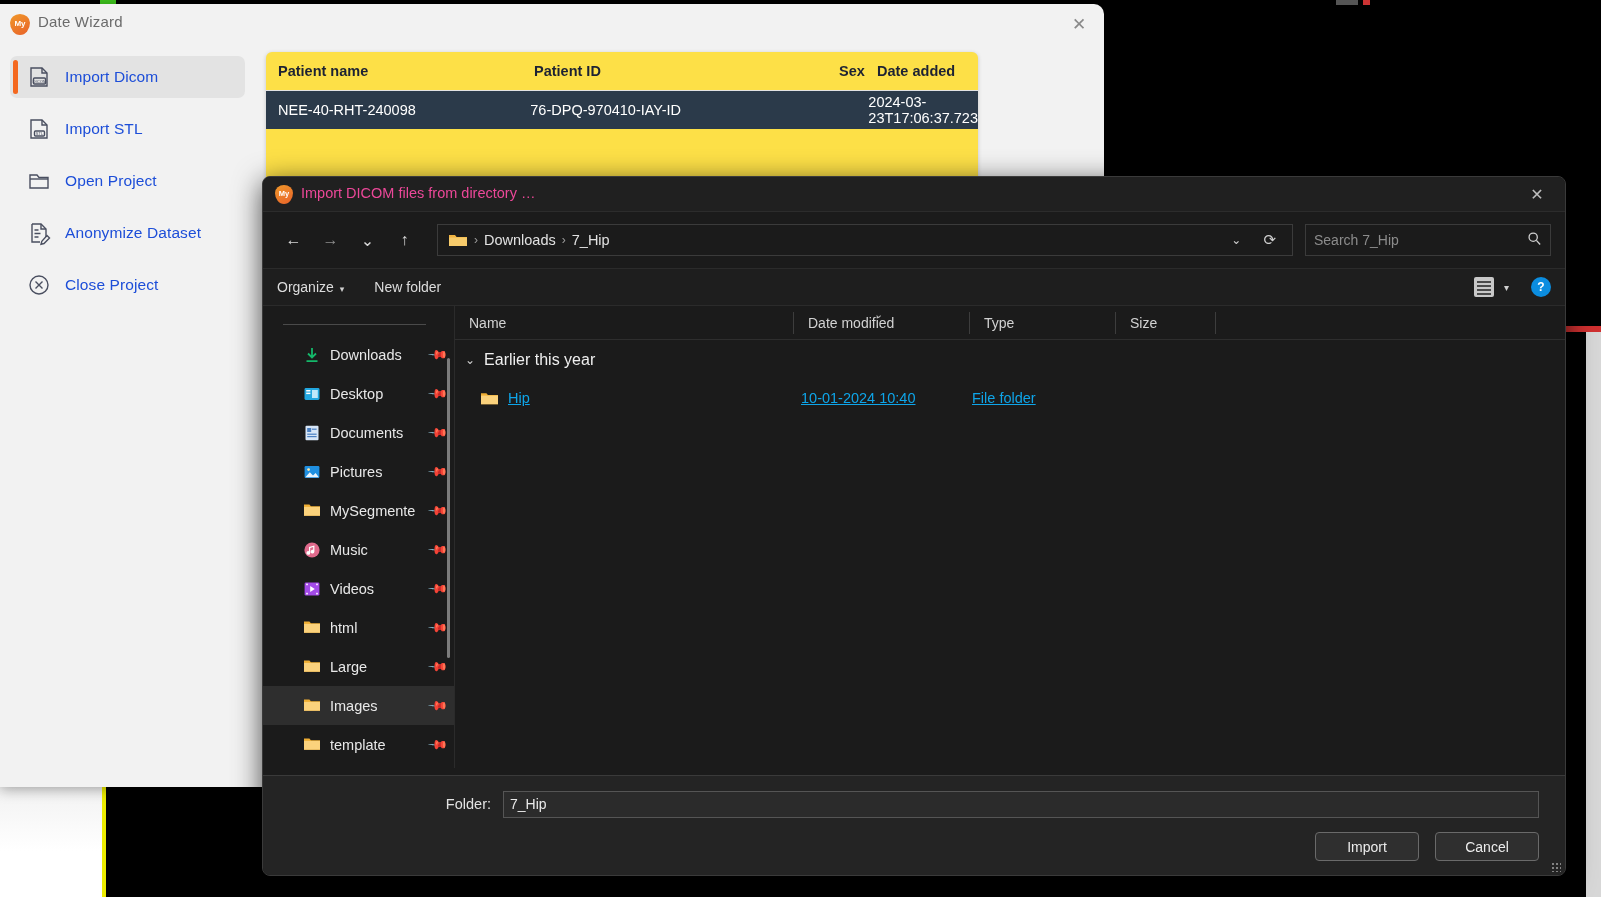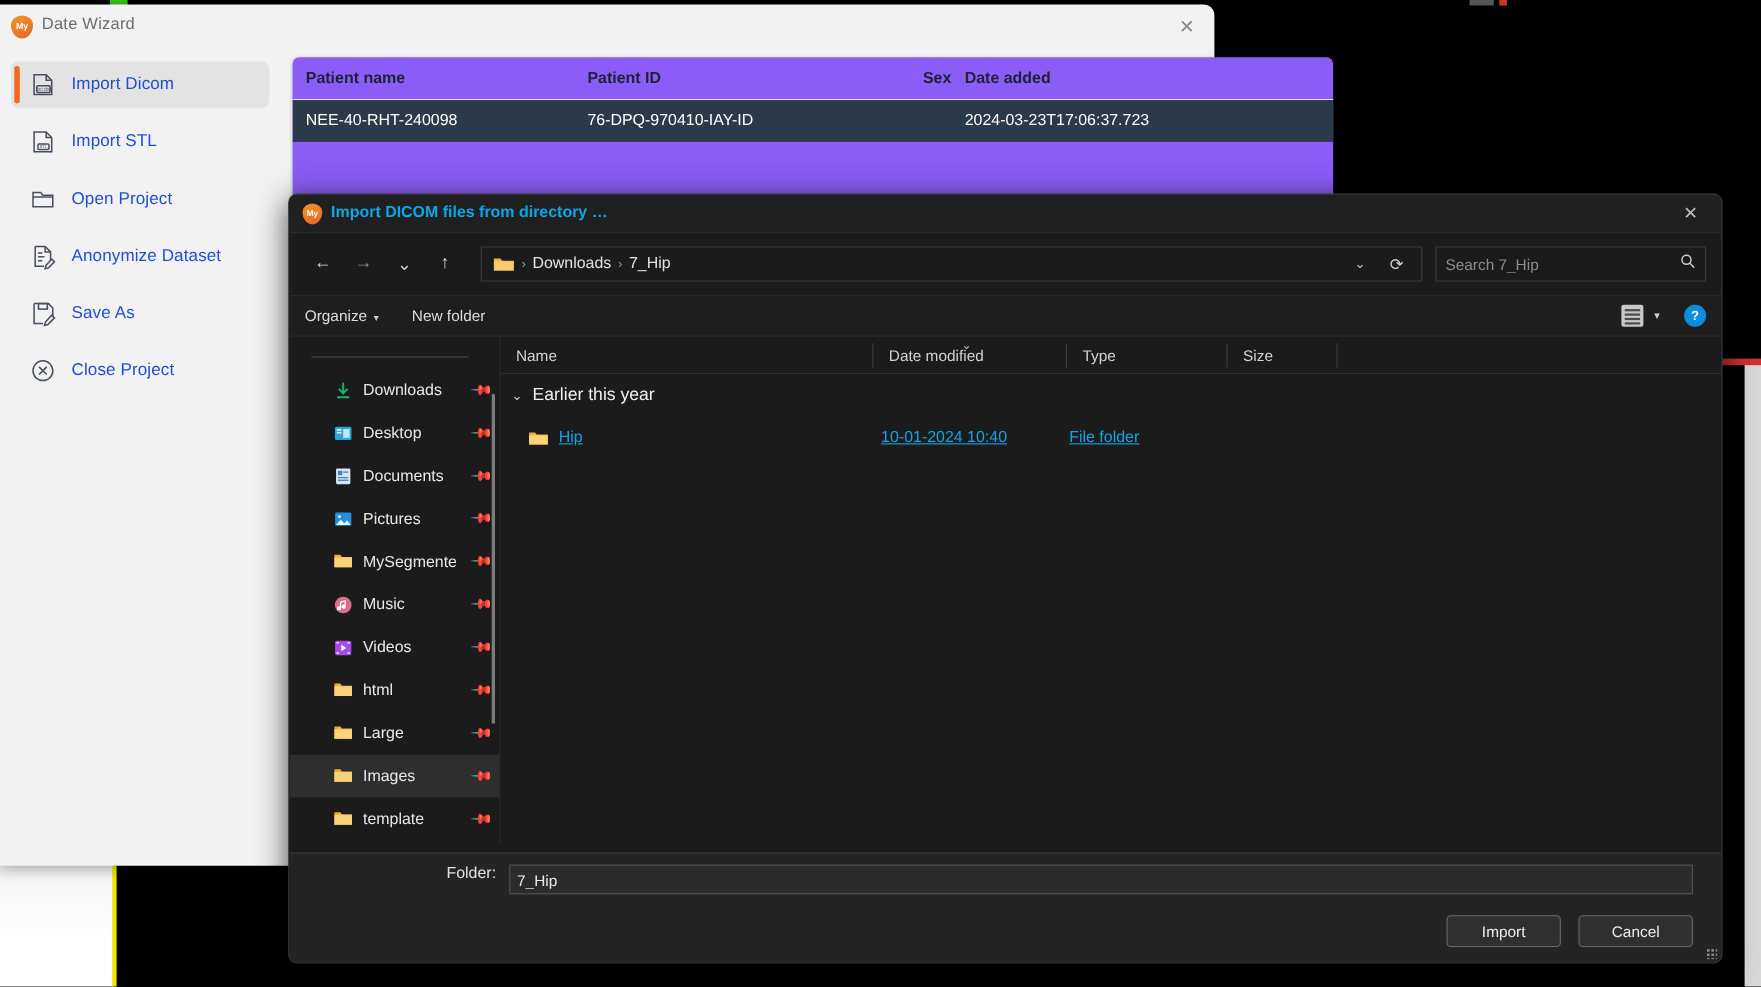--- a/index.html
+++ b/index.html
@@ -54,22 +54,22 @@
   .nav-item.active { background:#e3e3e3; }
   .nav-item.active:before {
     content:""; position:absolute; left:3px; top:4px; width:5px; height:34px;
     background:#f4681f; border-radius:3px;
   }
   .nav-ico { width:30px; height:30px; flex:0 0 30px; display:block; }
   .nav-label { margin-left:11px; font-size:15.5px; color:#1d4ed8; letter-spacing:.1px; }
 
   
   .pt-panel {
-    position:absolute; left:266px; top:48px; width:946px; height:132px;
-    background:#8b5cf6; border-radius:6px 6px 0 0;
+    position:absolute; left:266px; top:48px; width:712px; height:132px;
+    background:#fde047; border-radius:6px 6px 0 0;
     box-shadow:0 1px 4px rgba(0,0,0,.18);
     overflow:hidden;
   }
   .pt-head { display:flex; height:39px; align-items:center; font-weight:bold;
              font-size:14.5px; color:#1d2233; border-bottom:1px solid #e2e2e2; }
   .pt-row  { display:flex; height:38px; align-items:center; font-size:14.5px; }
   .pt-row.sel { background:#2b3a4a; color:#ffffff; }
   .c-name { width:268px; padding-left:12px; }
   .c-id   { width:305px; }
   .c-sex  { width:38px; }
@@ -82,21 +82,21 @@
     box-shadow:0 6px 28px rgba(0,0,0,.7); overflow:hidden;
     color:#e6e6e6;
   }
   .dlg-title { position:relative; height:35px; background:#202020; border-bottom:1px solid #2c2c2c; }
   .dlg-logo {
     position:absolute; left:12px; top:8px; width:18px; height:19px;
     background:linear-gradient(150deg,#f0982a,#e8622a);
     border-radius:50% 50% 50% 50% / 42% 42% 58% 58%;
     color:#fff; font-size:7.5px; font-weight:bold; line-height:18px; text-align:center;
   }
-  .dlg-title-text { position:absolute; left:38px; top:8px; font-size:14.5px; color:#0ea5e9;font-weight:bold; }
+  .dlg-title-text { position:absolute; left:38px; top:8px; font-size:14.5px; color:#ec4899; }
   .dlg-close { position:absolute; right:8px; top:4px; width:40px; height:27px; text-align:center;
                line-height:27px; font-size:16px; color:#bdbdbd; cursor:pointer; }
 
   
   .addr-row { display:flex; align-items:center; height:56px; padding:0 14px; }
   .navbtn { width:33px; height:30px; display:flex; align-items:center; justify-content:center;
             color:#d7d7d7; cursor:pointer; margin-right:4px; }
   .navbtn.dim { color:#8e8e8e; }
   .addr-box { flex:1; height:32px; margin-left:12px; border:1px solid #3b3b3b; background:#1b1b1b;
               display:flex; align-items:center; padding:0 6px; }
@@ -154,21 +154,21 @@
               cursor:pointer;text-decoration:underline; }
   .f-name { width:338px; display:flex; align-items:center; padding-left:25px; }
   .f-date { width:176px; padding-left:8px; }
   .f-type { width:146px; padding-left:3px; }
   .f-size { width:100px; }
   .folder-ico { width:19px; height:15px; margin-right:9px; flex:0 0 19px; }
 
   
   .dlg-foot { position:absolute; left:0; right:0; bottom:0; height:100px; background:#242424;
               border-top:1px solid #3a3a3a; }
-  .folder-line { display:flex; height:46px; padding-top:10px; }
+  .folder-line { display:flex; align-items:center; height:46px; padding-top:10px;margin-left:40px; }
   .folder-label { width:200px; text-align:right; padding-right:12px; font-size:14.5px; color:#e2e2e2; }
   .folder-input { flex:1; height:27px; margin-right:26px; background:#2b2b2b; border:1px solid #555;
                   color:#eaeaea; font-size:14px; padding:0 6px;
                   font-family:"Liberation Sans", sans-serif; outline:none; }
   .btn-row { display:flex; justify-content:flex-end; padding-right:26px; margin-top:10px; }
   .btn { width:104px; height:29px; border:1px solid #6a6a6a; background:#2f2f2f; color:#ececec;
          font-size:14px; border-radius:4px; cursor:pointer; margin-left:16px;
          font-family:"Liberation Sans", sans-serif; }
   .resize-grip { position:absolute; right:4px; bottom:3px; width:10px; height:10px;
                  background-image:
@@ -239,31 +239,20 @@
               <path d="M8 6v18h8"></path>
               <path d="M17 6v5h5"></path>
             <path d="M10.5 12h4M10.5 15.5h6M10.5 19h4"></path>
             <path d="M23 17.5l2.5 2.5-5.5 5.5-3 .8.8-3z"></path>
           </svg>
         </span>
         <span class="nav-label">Anonymize Dataset</span>
       </div>
 
 
-      <div class="nav-item">
-        <span class="nav-ico">
-          <svg viewBox="0 0 30 30" width="30" height="30" fill="none" stroke="#4a4f60" stroke-width="1.4">
-            <path d="M7 6h13l4 4v8"></path>
-              <path d="M7 6v18h8"></path>
-              <rect x="11" y="6" width="8" height="5"></rect>
-            <path d="M23 16.5l2.5 2.5-6 6-3 .8.8-3z"></path>
-          </svg>
-        </span>
-        <span class="nav-label">Save As</span>
-      </div>
 
       <div class="nav-item">
         <span class="nav-ico">
           <svg viewBox="0 0 30 30" width="30" height="30" fill="none" stroke="#4a4f60" stroke-width="1.4">
             <circle cx="15" cy="15" r="9"></circle>
               <path d="M11.5 11.5l7 7M18.5 11.5l-7 7"></path>
           </svg>
         </span>
         <span class="nav-label">Close Project</span>
       </div>

